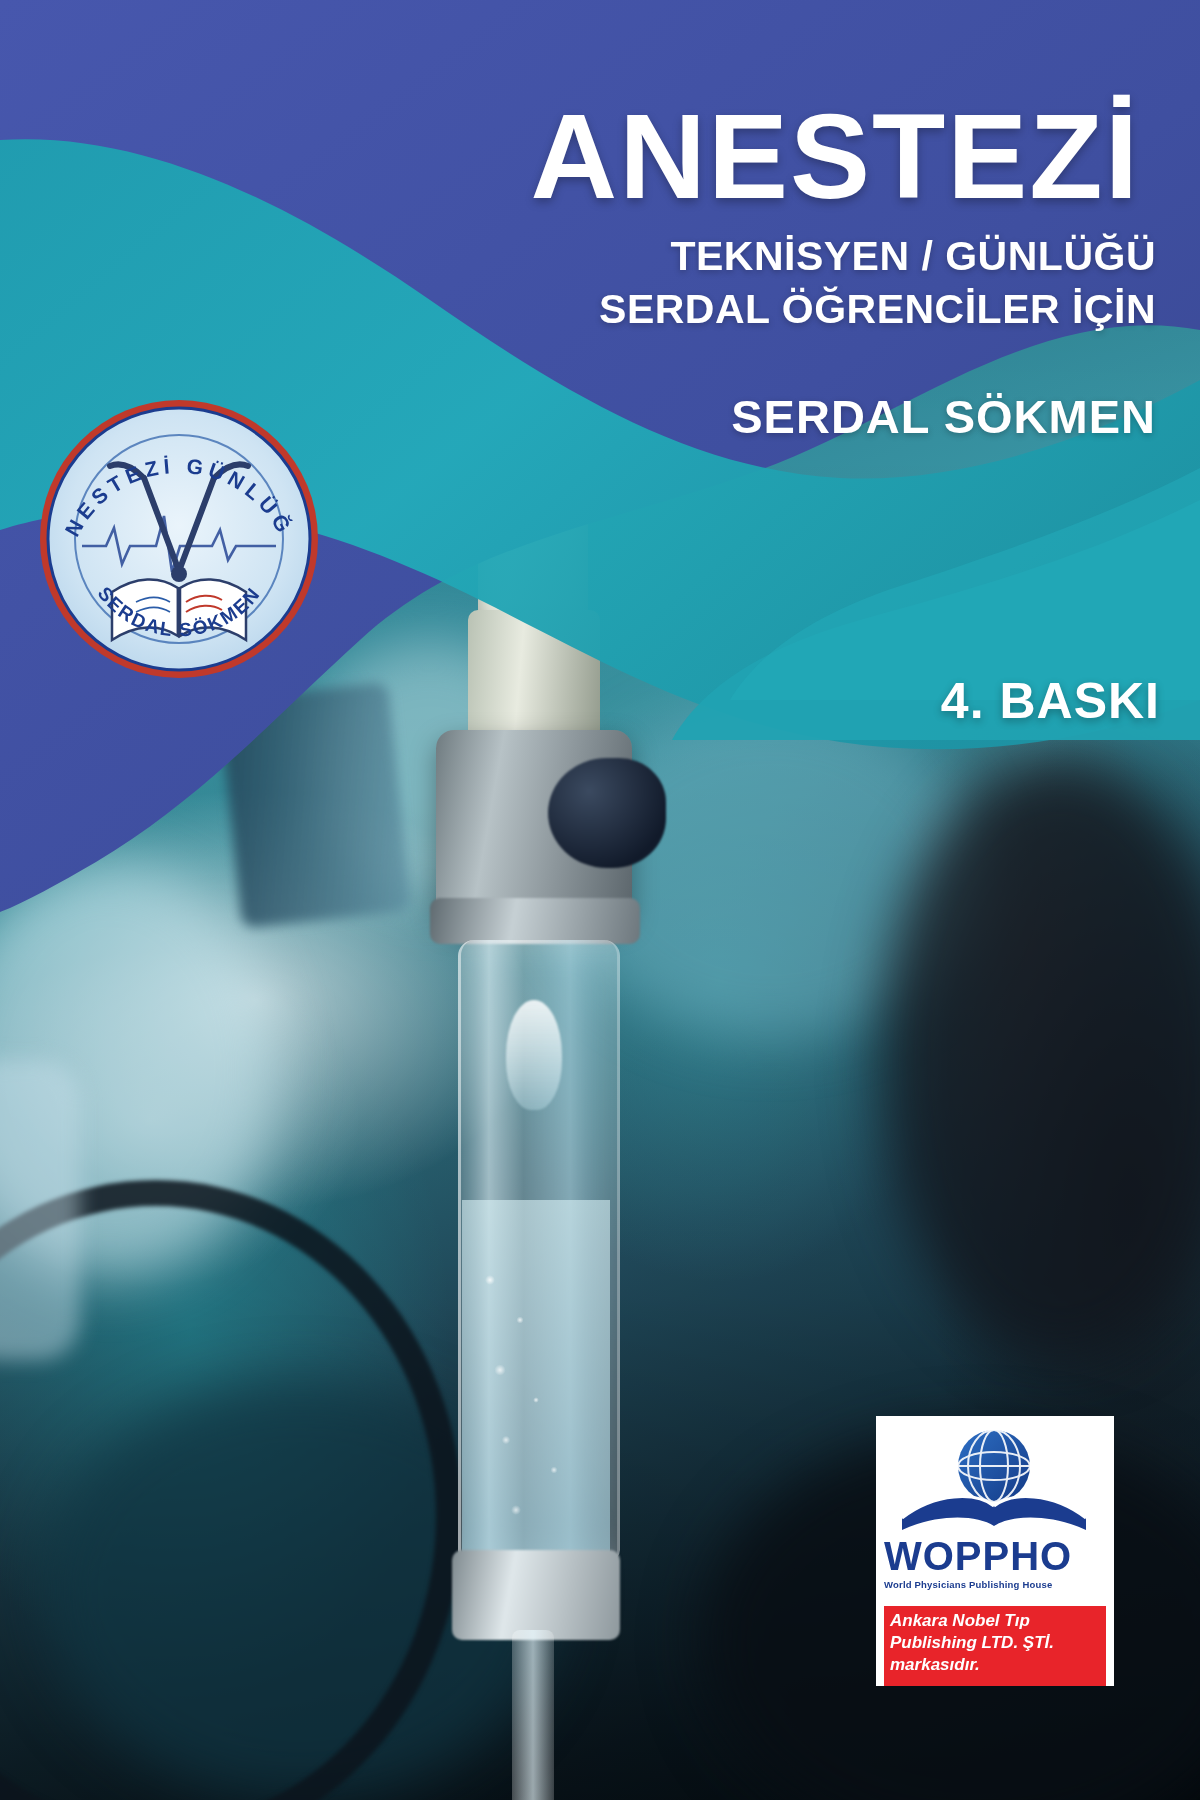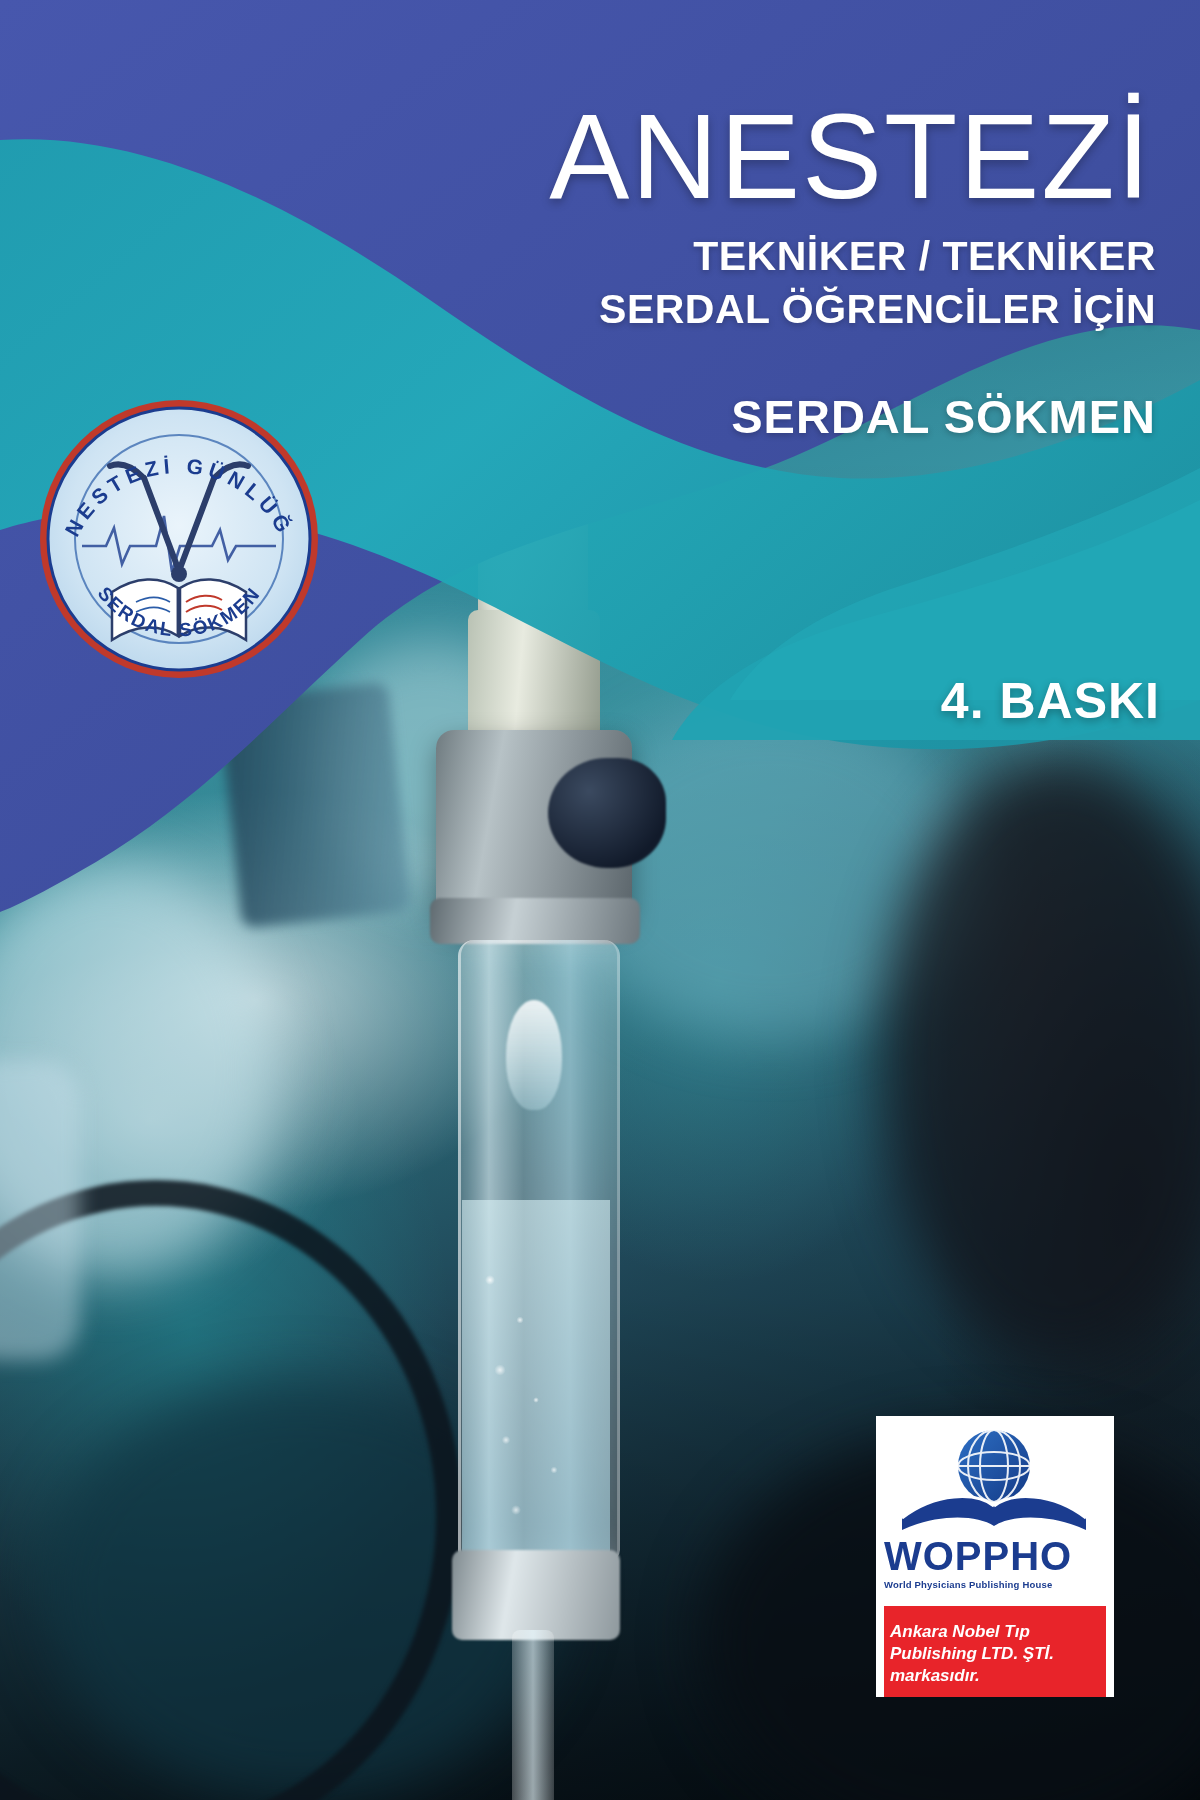--- a/index.html
+++ b/index.html
@@ -235,23 +235,23 @@
     position: absolute;
     right: 44px;
     top: 96px;
     width: 700px;
     text-align: right;
     color: #ffffff;
   }
   .main-title {
     font-size: 120px;
     line-height: 1.0;
-    font-weight: normal;
+    font-weight: bold;
     letter-spacing: 2px;
-    margin: 0 4px 14px 0;
+    margin: 0 16px 14px 0;
     text-shadow: 0 4px 10px rgba(0,0,0,0.28);
     font-stretch: condensed;
   }
   .sub-line {
     font-size: 41px;
     font-weight: bold;
     line-height: 1.30;
     letter-spacing: 0.5px;
     text-shadow: 0 2px 6px rgba(0,0,0,0.25);
   }
@@ -313,21 +313,21 @@
     letter-spacing: 0.2px;
     margin: 3px 0 16px 0;
   }
   .red-box {
     background: #e8242a;
     color: #ffffff;
     font-style: italic;
     font-weight: bold;
     font-size: 17px;
     line-height: 1.30;
-    padding: 15px 6px 10px 6px;
+    padding: 4px 6px 10px 6px;
   }
 </style>
 </head>
 <body>
 
 <div id="cover">
 
   <div class="photo"></div>
   <div class="blur-shape bs1"></div>
   <div class="blur-shape bs6"></div>
@@ -382,21 +382,21 @@
     <path d="M1200,420 C1120,470 1020,520 930,566 C860,602 800,650 770,700 L1200,700 Z" fill="none"></path>
   </svg>
 
   <svg class="wave" viewBox="0 0 1200 980" preserveAspectRatio="none">
     <path d="M1200,500 C1080,560 960,592 860,620 C760,648 700,690 672,740 L1200,740 Z" fill="#21a2b2" opacity="0.95"></path>
     <path d="M1200,468 C1100,520 990,556 900,586 C820,612 760,650 730,700 L1200,700 Z" fill="#23abba" opacity="0.55"></path>
   </svg>
 
   <div class="title-block">
     <div class="main-title">ANESTEZİ</div>
-    <div class="sub-line">TEKNİKER / TEKNİKER</div>
+    <div class="sub-line">TEKNİSYEN / GÜNLÜĞÜ</div>
     <div class="sub-line">SERDAL ÖĞRENCİLER İÇİN</div>
     <div class="author">SERDAL SÖKMEN</div>
   </div>
 
   <div class="edition">4. BASKI</div>
 
   <svg class="emblem" viewBox="0 0 286 286">
     <defs>
       <radialGradient id="embBg" cx="50%" cy="45%" r="60%">
         <stop offset="0%" stop-color="#eaf4fb"></stop>

